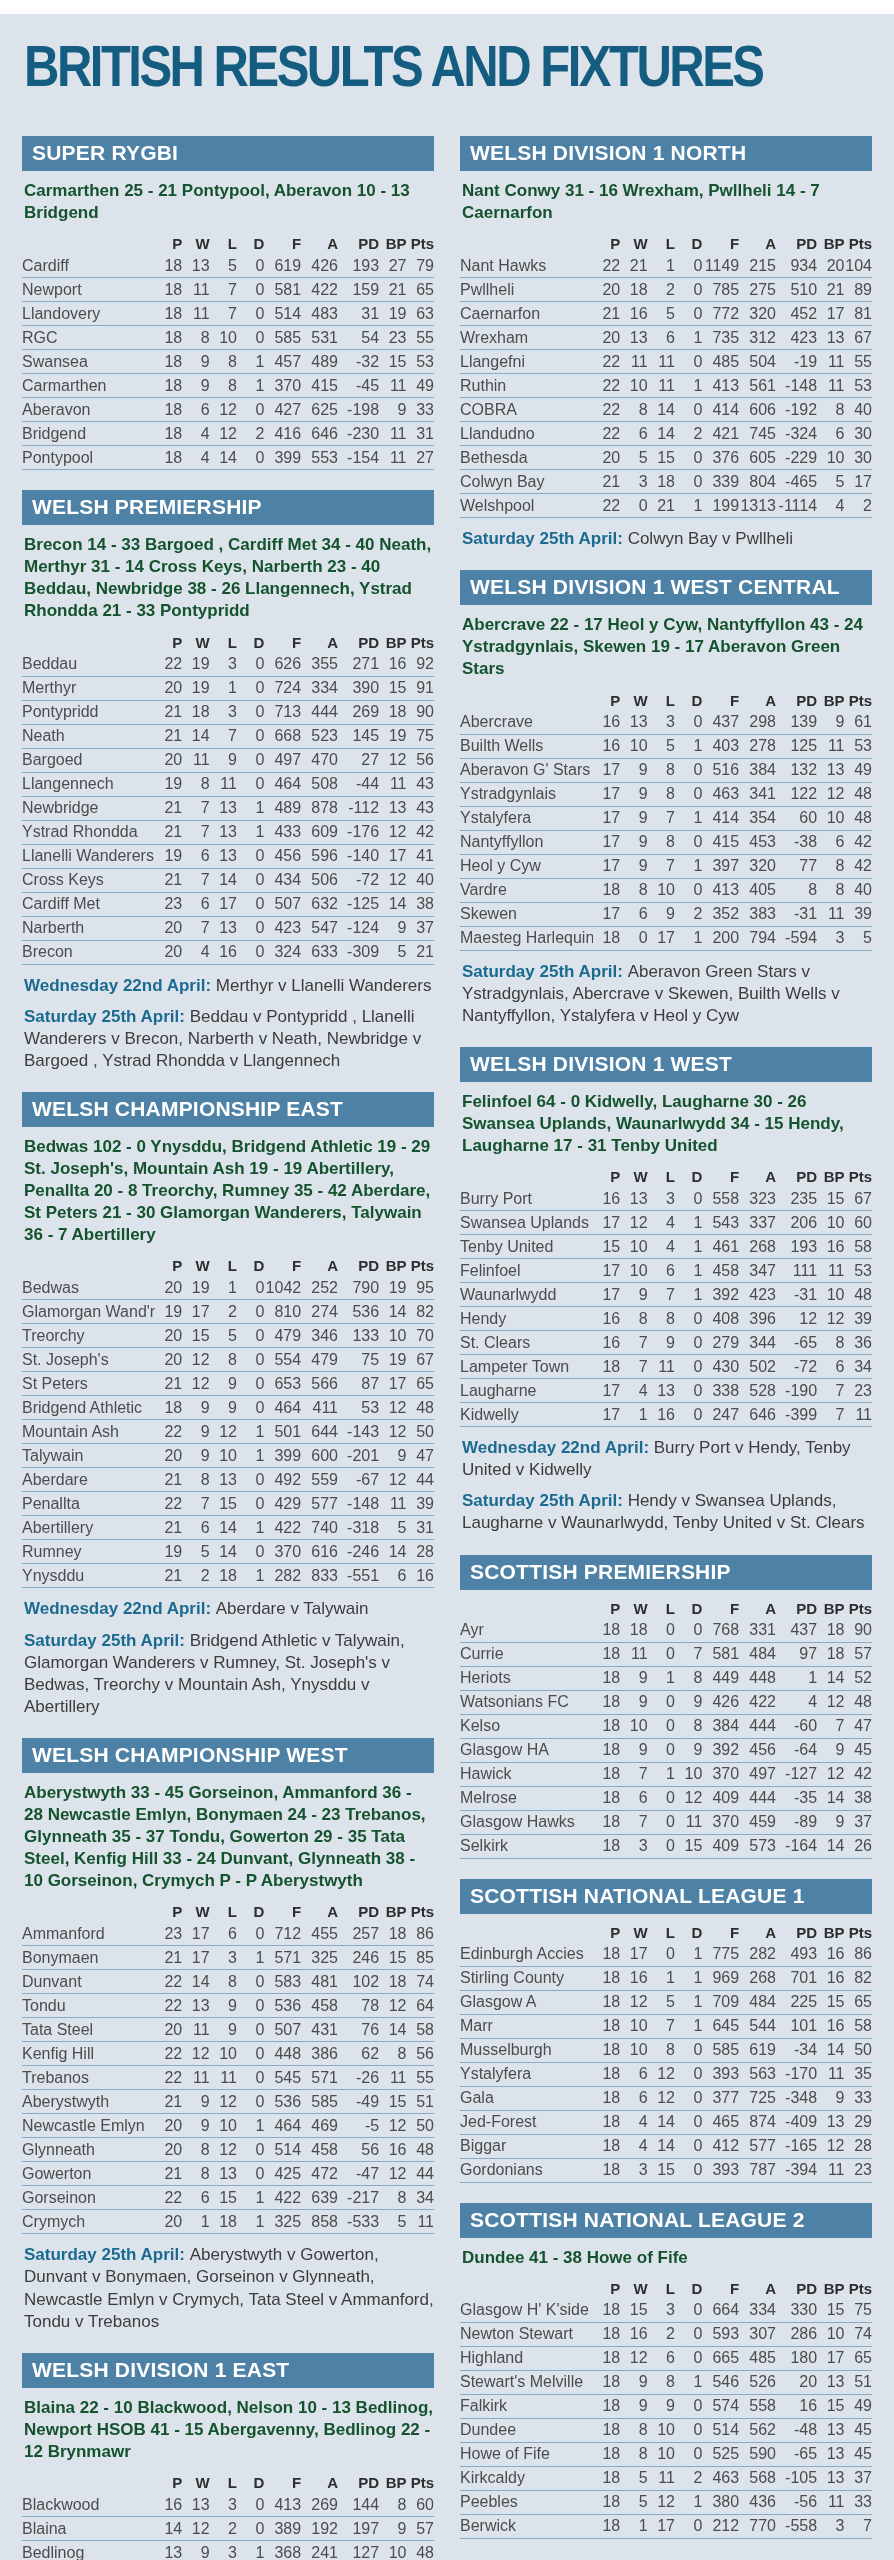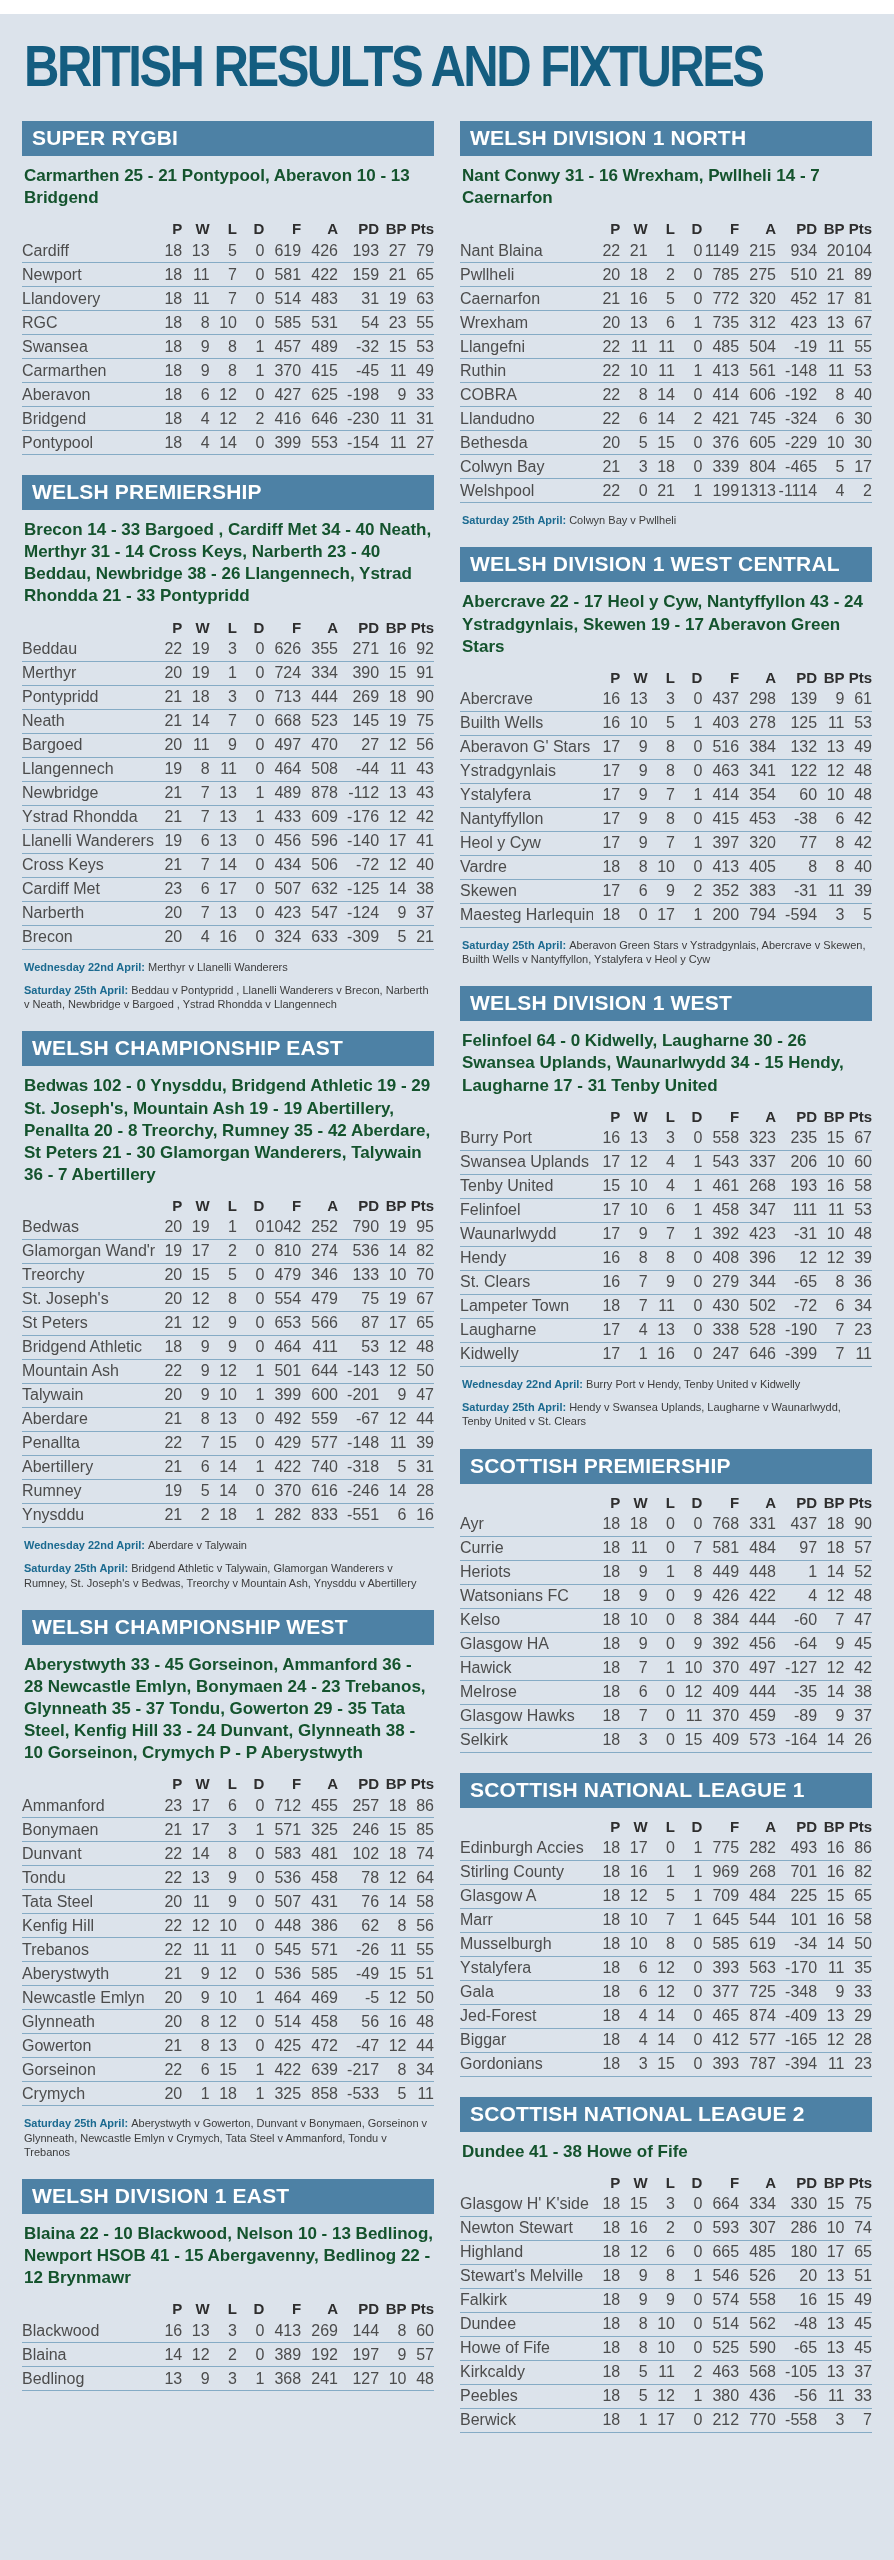--- a/index.html
+++ b/index.html
@@ -4,33 +4,33 @@
 <style>
   html,body{margin:0;padding:0;background:#ffffff;}
   body{width:894px;font-family:"Liberation Sans","DejaVu Sans",sans-serif;}
   .page{background:#dce3eb;margin-top:14px;padding:10px 22px 26px 22px;box-sizing:border-box;min-height:2546px;}
   .masthead{color:#145d80;font-weight:800;font-size:49px;letter-spacing:-2.5px;line-height:1.0;
             transform:scaleY(1.18);transform-origin:left top;margin:14px 0 34px 2px;white-space:nowrap;}
   .cols{display:flex;gap:26px;align-items:flex-start;}
   .col{flex:1 1 0;min-width:0;}
   .section{margin-bottom:20px;}
   .sec-head{background:#4d81a5;color:#ffffff;font-weight:700;font-size:21px;letter-spacing:.2px;
-            padding:5px 10px 6px 10px;margin:0 0 9px 0;}
+            padding:5px 10px 6px 10px;margin:15px 0 9px 0;}
   .results{color:#14532d;font-weight:700;font-size:17px;line-height:1.3;margin:0 0 10px 2px;}
   table.league{width:100%;border-collapse:collapse;font-size:16px;color:#4c4c4c;table-layout:fixed;}
   table.league th{font-weight:700;color:#2e2e2e;font-size:15px;text-align:right;padding:1px 0 2px 0;}
   table.league th.team{text-align:left;width:31%;}
   table.league td{text-align:right;padding:2.5px 0 2.5px 0;border-bottom:1px solid #85abc5;
                   white-space:nowrap;overflow:hidden;}
   table.league td.team{text-align:left;font-size:16px;padding-right:2px;}
   table.league col.c-num{width:6.4%;}
   table.league col.c-fa{width:8.6%;}
   table.league col.c-pd{width:9.6%;}
   .fixtures{margin-top:10px;}
-  .fixture{color:#3c3c3c;font-size:11px;line-height:1.3;margin:0 0 9px 2px;}
+  .fixture{color:#3c3c3c;font-size:17px;line-height:1.3;margin:0 0 9px 2px;}
   .fix-label{color:#1b6a90;font-weight:700;}
 </style>
 </head>
 <body>
 
 <div class="page">
   <h1 class="masthead">BRITISH RESULTS AND FIXTURES</h1>
   <div class="cols">
     <div class="col">
         <div class="section">
@@ -855,21 +855,21 @@
                 <th>D</th>
                 <th>F</th>
                 <th>A</th>
                 <th>PD</th>
                 <th>BP</th>
                 <th>Pts</th>
               </tr>
             </thead>
       <tbody>
               <tr>
-                <td class="team">Nant Blaina</td>
+                <td class="team">Nant Hawks</td>
                 <td>22</td>
                 <td>21</td>
                 <td>1</td>
                 <td>0</td>
                 <td>1149</td>
                 <td>215</td>
                 <td>934</td>
                 <td>20</td>
                 <td>104</td>
               </tr>

